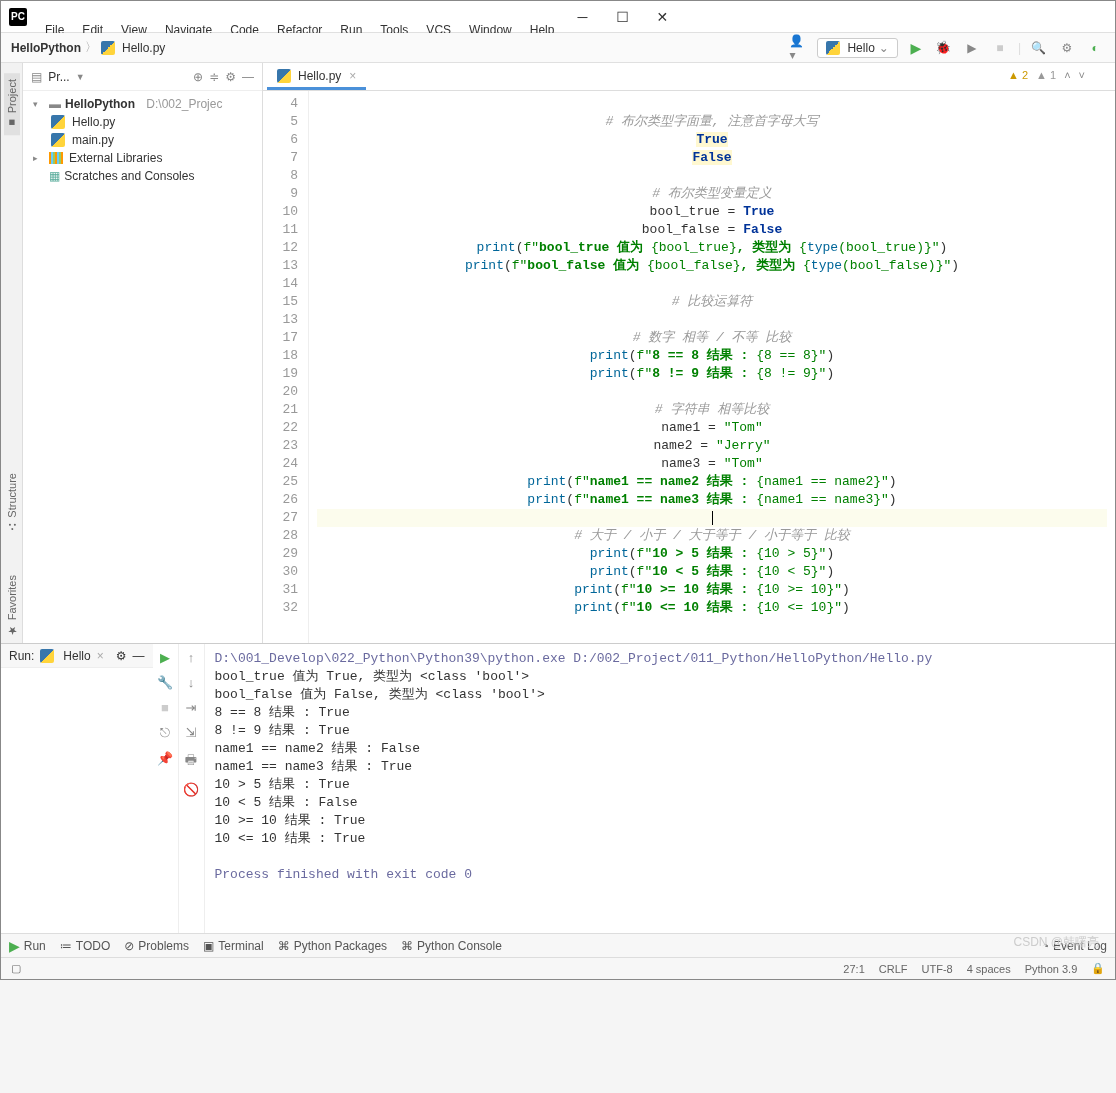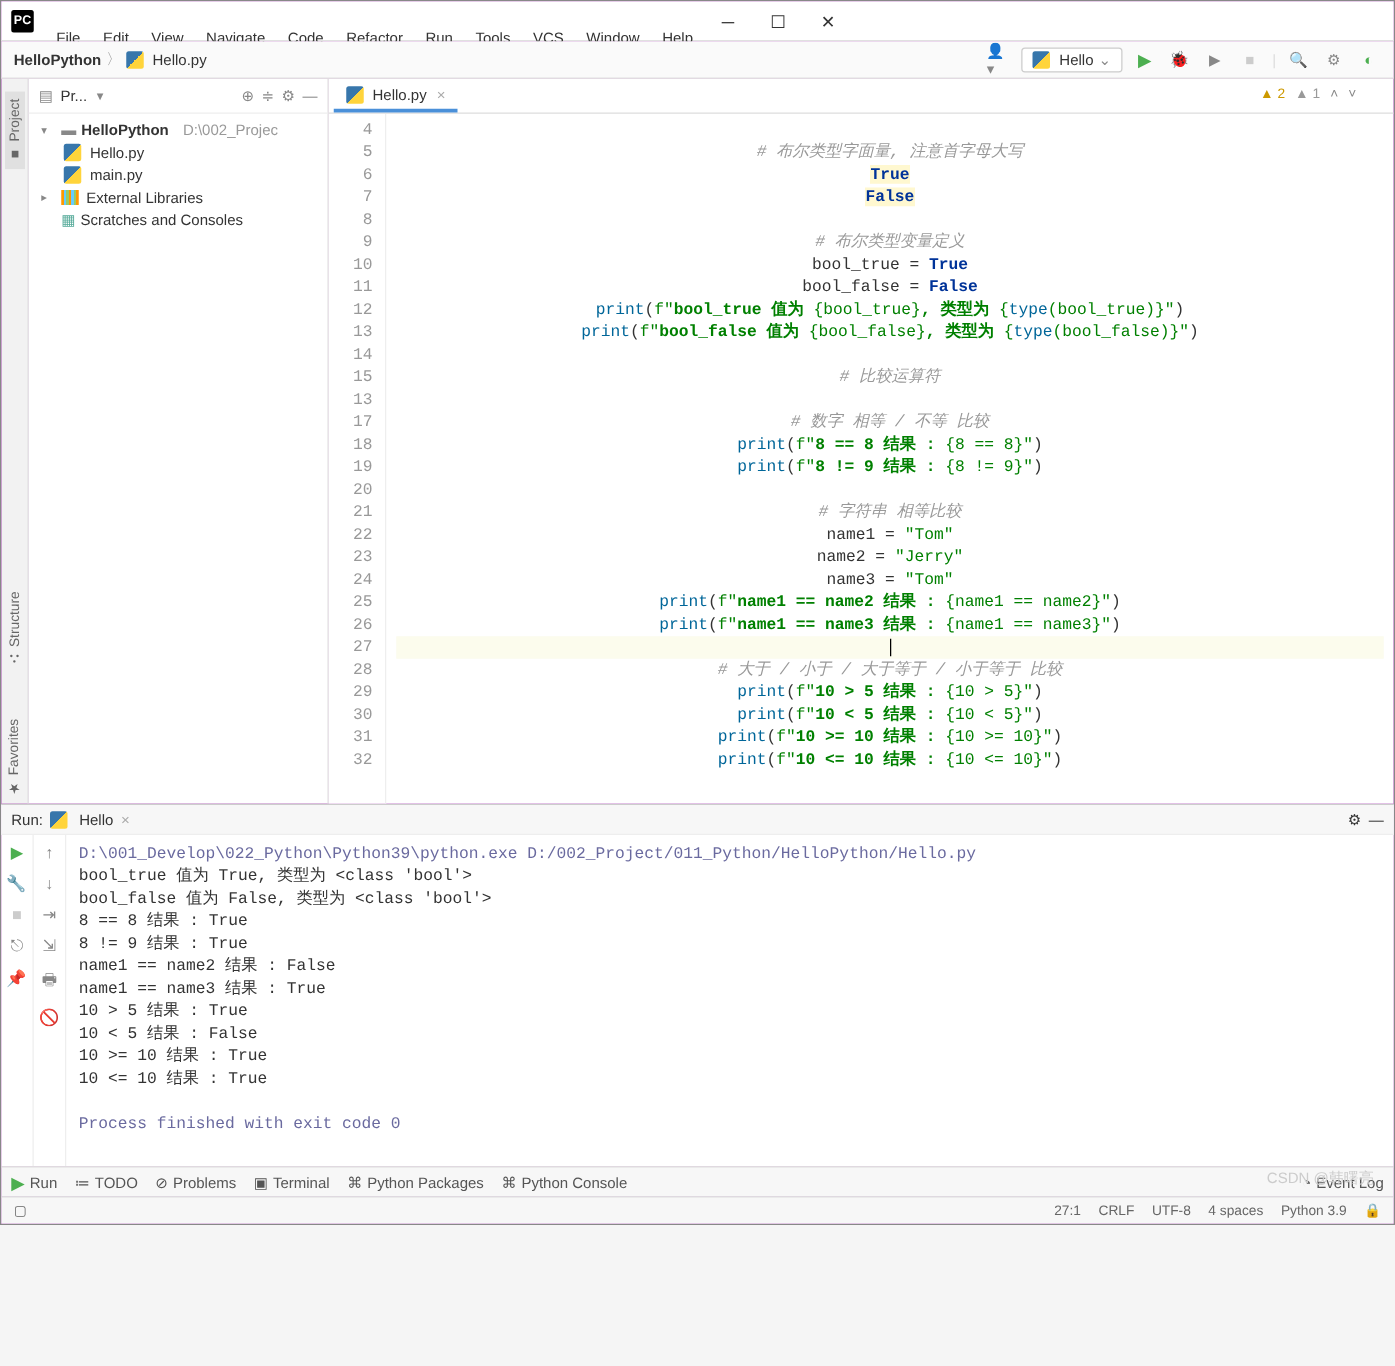--- a/index.html
+++ b/index.html
@@ -48,21 +48,21 @@
 .code .ln { height: 18px; }
 .hl-line { background: #fcfced; }
 .c-comment { color: #999; font-style: italic; }
 .c-kw { color: #003399; font-weight: bold; }
 .c-str { color: #008000; }
 .c-strbold { color: #008000; font-weight: bold; }
 .c-builtin { color: #006699; }
 .editor-badges { position: absolute; top: 6px; right: 30px; display: flex; gap: 8px; font-size: 11px; align-items: center; }
 .badge-warn { color: #cc9900; }
 .badge-info { color: #999; }
-.run-panel { height: 290px; border-top: 1px solid #ccc; display: flex; flex-direction: column; background: #fff; }
+.run-panel { height: 290px; border-top: 1px solid #ccc; display: flex; flex-direction: row; background: #fff; }
 .run-header { height: 24px; display: flex; align-items: center; padding: 0 8px; gap: 6px; border-bottom: 1px solid #eee; background: #f7f7f7; }
 .run-header .spacer { flex: 1; }
 .run-body { flex: 1; display: flex; overflow: hidden; }
 .run-gutter { width: 26px; display: flex; flex-direction: column; align-items: center; padding: 6px 0; gap: 10px; border-right: 1px solid #eee; }
 .run-gutter2 { width: 26px; display: flex; flex-direction: column; align-items: center; padding: 6px 0; gap: 10px; border-right: 1px solid #eee; color: #888; }
 .run-gutter .g-icon, .run-gutter2 .g-icon { font-size: 13px; cursor: pointer; color: #888; }
 .run-gutter .run-green { color: #4caf50; }
 .console { flex: 1; padding: 6px 10px; font-family: "Consolas","Courier New",monospace; font-size: 13px; line-height: 18px; white-space: pre; overflow: hidden; }
 .console .path { color: #6a6a9f; }
 .bottom-bar { height: 24px; border-top: 1px solid #ddd; display: flex; align-items: center; padding: 0 8px; gap: 14px; background: #f7f7f7; font-size: 12px; }

